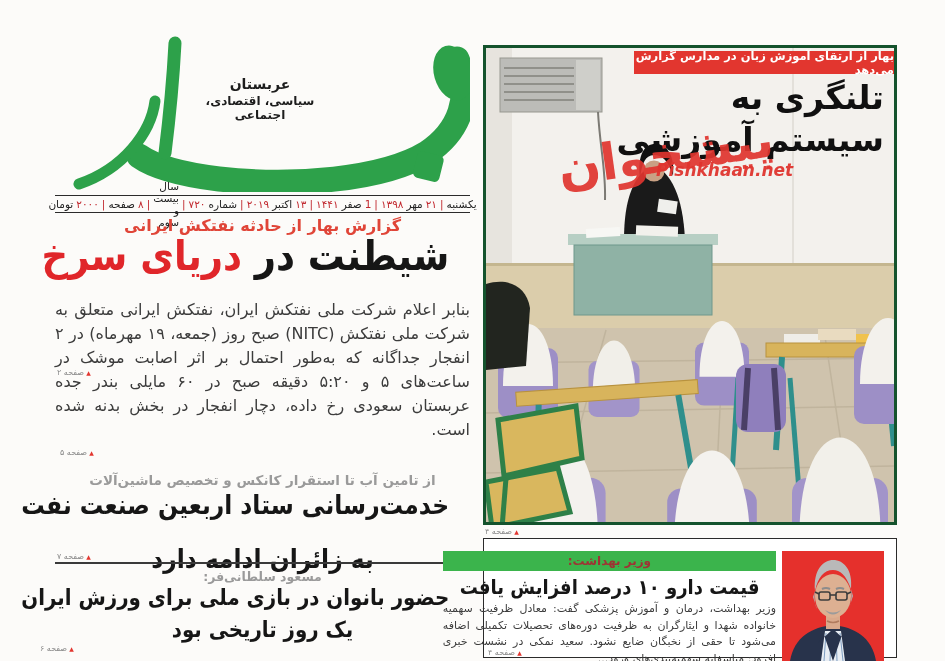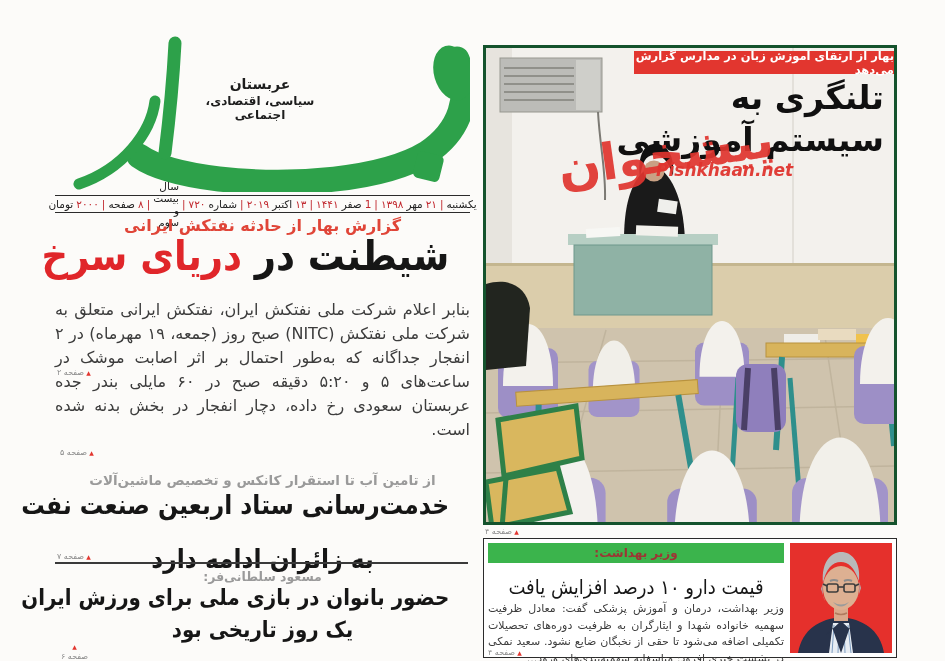--- a/index.html
+++ b/index.html
@@ -59,29 +59,29 @@
   .redbar{position:absolute;top:3px;right:0;width:260px;height:23px;background:var(--red);
     color:#fff;font-weight:bold;font-size:11.5px;display:flex;align-items:center;justify-content:center;}
   .ph-h{position:absolute;right:10px;font-size:33px;font-weight:bold;color:#101010;text-align:right;}
   .ph-h1{top:30px;} .ph-h2{top:72px;}
   .wm-fa{position:absolute;left:118px;top:74px;width:170px;text-align:center;font-size:50px;font-weight:bold;
     color:#e0352f;opacity:.92;transform:rotate(-8deg);}
   .wm-en{position:absolute;left:170px;top:112px;font-size:17px;font-weight:bold;font-style:italic;color:#e0352f;opacity:.95;}
 
   
   .health-box{left:483px;top:538px;width:414px;height:120px;border:1px solid #2b2b2b;background:#fff;
-    display:flex;flex-direction:row;gap:6px;padding:4px;}
+    display:flex;flex-direction:row;gap:6px;padding:12px;}
   .h-photo{width:102px;height:110px;flex:none;}
   .h-content{flex:1;position:relative;}
   .h-content .greenbar{height:20px;font-size:12px;}
-  .health-h{font-size:20px;font-weight:normal;color:var(--ink);margin-top:12px;}
+  .health-h{font-size:20px;font-weight:bold;color:var(--ink);margin-top:4px;}
   .health-body{font-size:11px;line-height:1.5;color:var(--body-ink);text-align:justify;margin-top:2px;}
 
   .pg1{left:57px;top:368px;} .pg2{left:60px;top:448px;} .pg3{left:57px;top:552px;}
-  .pg4{left:61px;top:644px;flex-direction:column;} .pg5{left:485px;top:527px;} .pg6{left:488px;top:648px;}
+  .pg4{left:40px;top:644px;} .pg5{left:485px;top:527px;} .pg6{left:488px;top:648px;}
 </style>
 </head>
 <body>
 
 <div class="page">
 
   <svg class="abs logo" viewBox="0 0 415 162" aria-hidden="true">
     <g fill="none" stroke="#2da14a" stroke-linecap="round">
       <path d="M 402,30 C 417,68 405,102 372,124 C 328,151 238,158 164,150 C 123,145 98,137 84,127" stroke-width="25"></path>
       <path d="M 120,14 C 118,52 114,92 110,124" stroke-width="13"></path>

